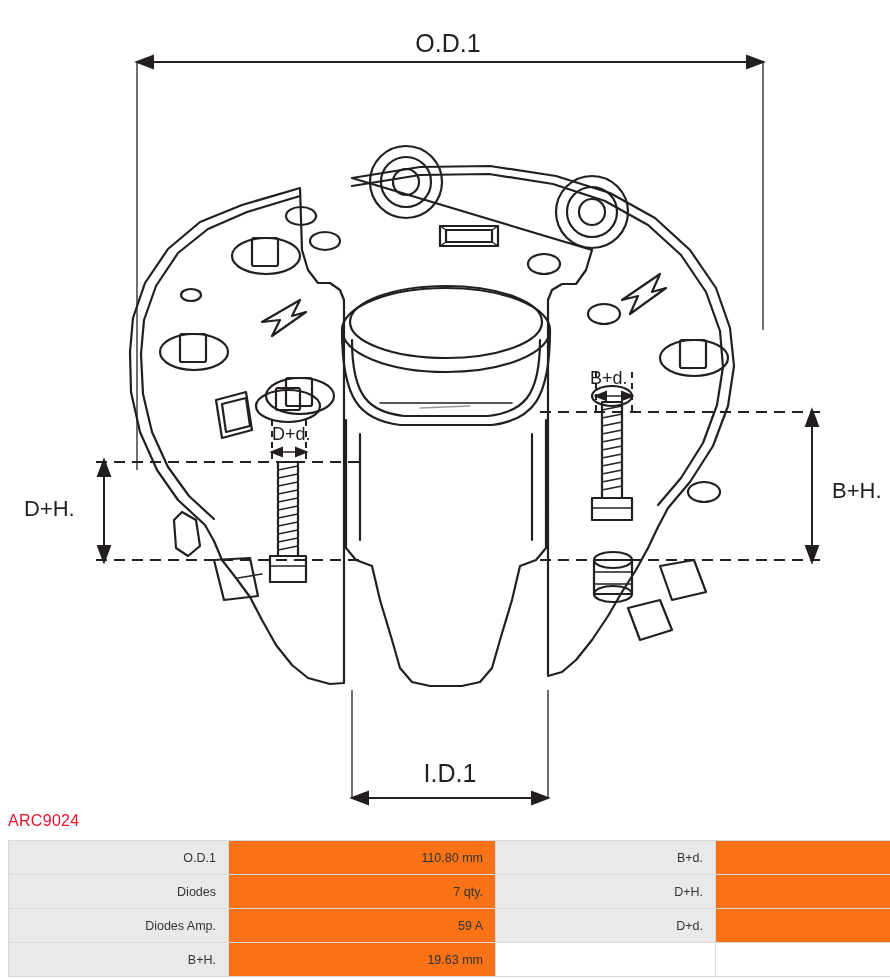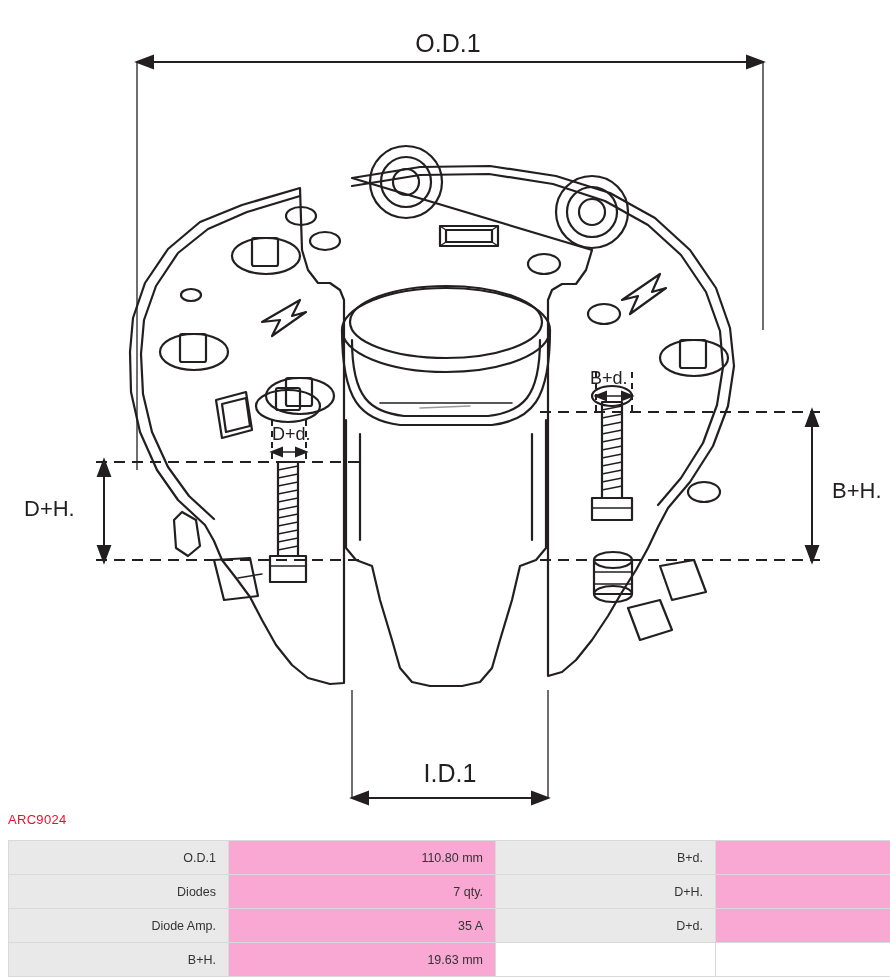--- a/index.html
+++ b/index.html
@@ -26,21 +26,21 @@
     display: block;
   }
   .dim-label {
     font-family: "Liberation Sans", sans-serif;
     fill: #231f20;
   }
   #part-number {
     position: absolute;
     left: 8px;
     top: 812px;
-    font-size: 13px;
+    font-size: 16px;
     color: #e8112d;
     font-family: "Liberation Sans", sans-serif;
     letter-spacing: 0.3px;
   }
   #spec-table {
     position: absolute;
     left: 8px;
     top: 840px;
     width: 874px;
     border-collapse: collapse;
@@ -53,21 +53,21 @@
     border: 1px solid #d9d9d9;
     vertical-align: middle;
   }
   td.lbl {
     background: #e9e9e9;
     text-align: right;
     color: #333333;
     width: 195px;
   }
   td.val {
-    background: #f9a8d4;
+    background: #f97316;
     text-align: right;
     color: #333333;
     width: 242px;
   }
   td.empty {
     background: #ffffff;
     border: 1px solid #d9d9d9;
   }
   td.blank-lbl {
     background: #ffffff;
@@ -265,22 +265,22 @@
       <td class="lbl">B+d.</td>
       <td class="val">M8X1.25 mm</td>
     </tr>
     <tr>
       <td class="lbl">Diodes</td>
       <td class="val">7 qty.</td>
       <td class="lbl">D+H.</td>
       <td class="val">13.00 mm</td>
     </tr>
     <tr>
-      <td class="lbl">Diode Amp.</td>
-      <td class="val">35 A</td>
+      <td class="lbl">Diodes Amp.</td>
+      <td class="val">59 A</td>
       <td class="lbl">D+d.</td>
       <td class="val">M5x0.8 mm</td>
     </tr>
     <tr>
       <td class="lbl">B+H.</td>
       <td class="val">19.63 mm</td>
       <td class="empty blank-lbl"></td>
       <td class="empty"></td>
     </tr>
   </tbody>

